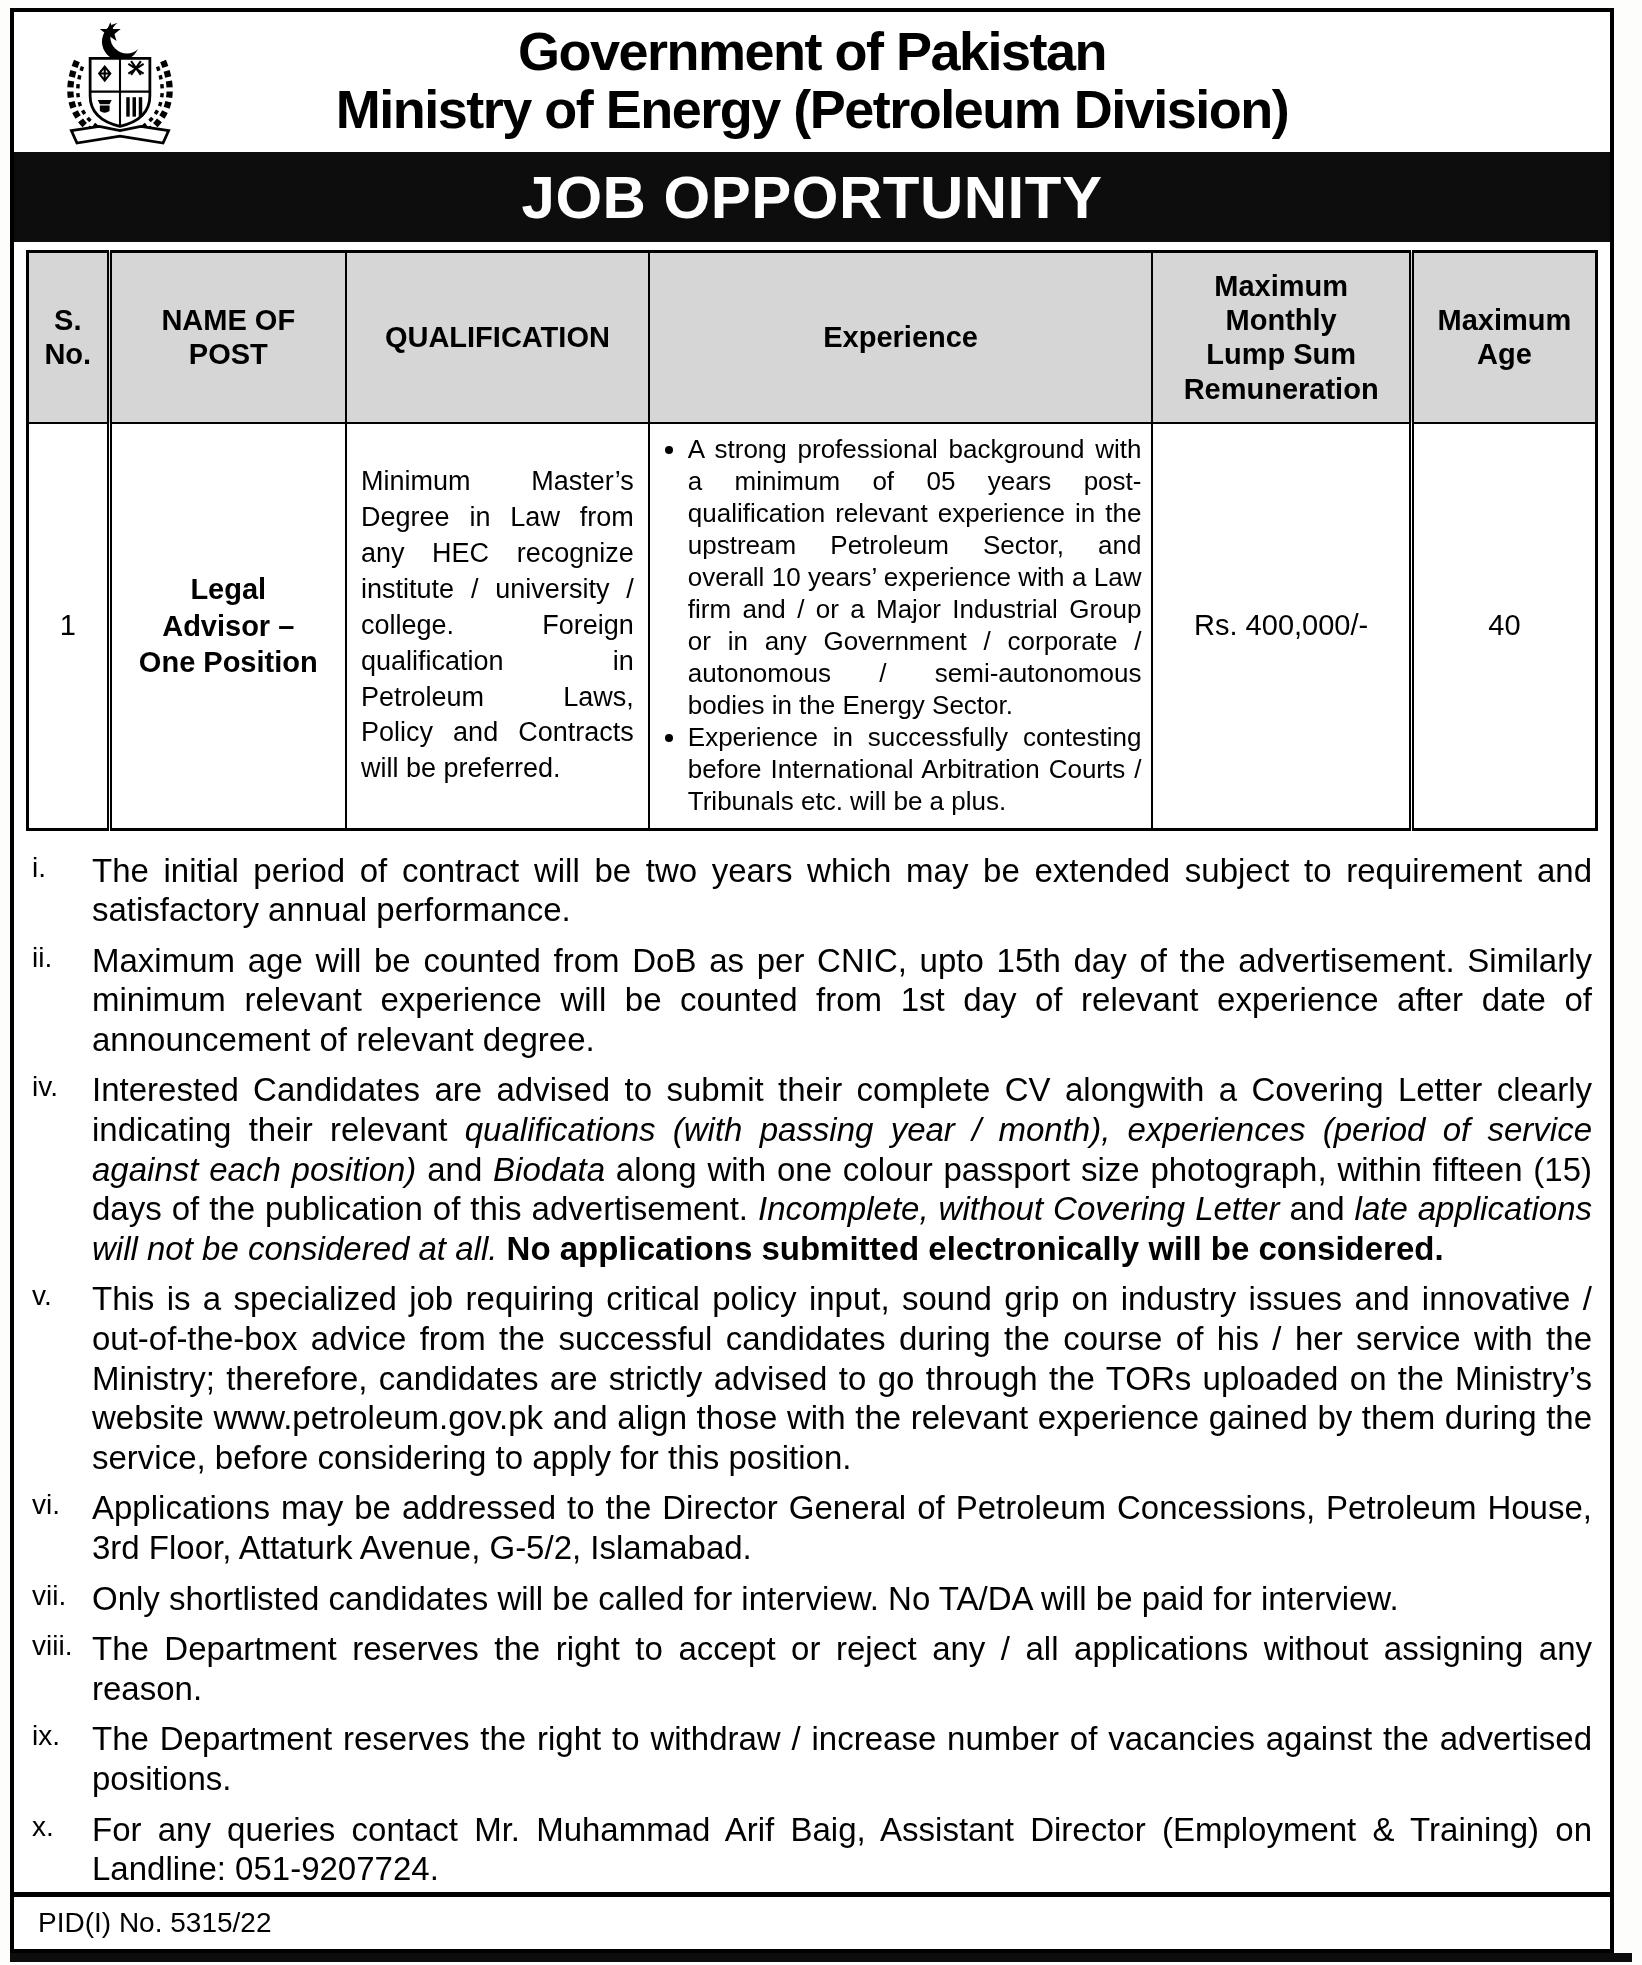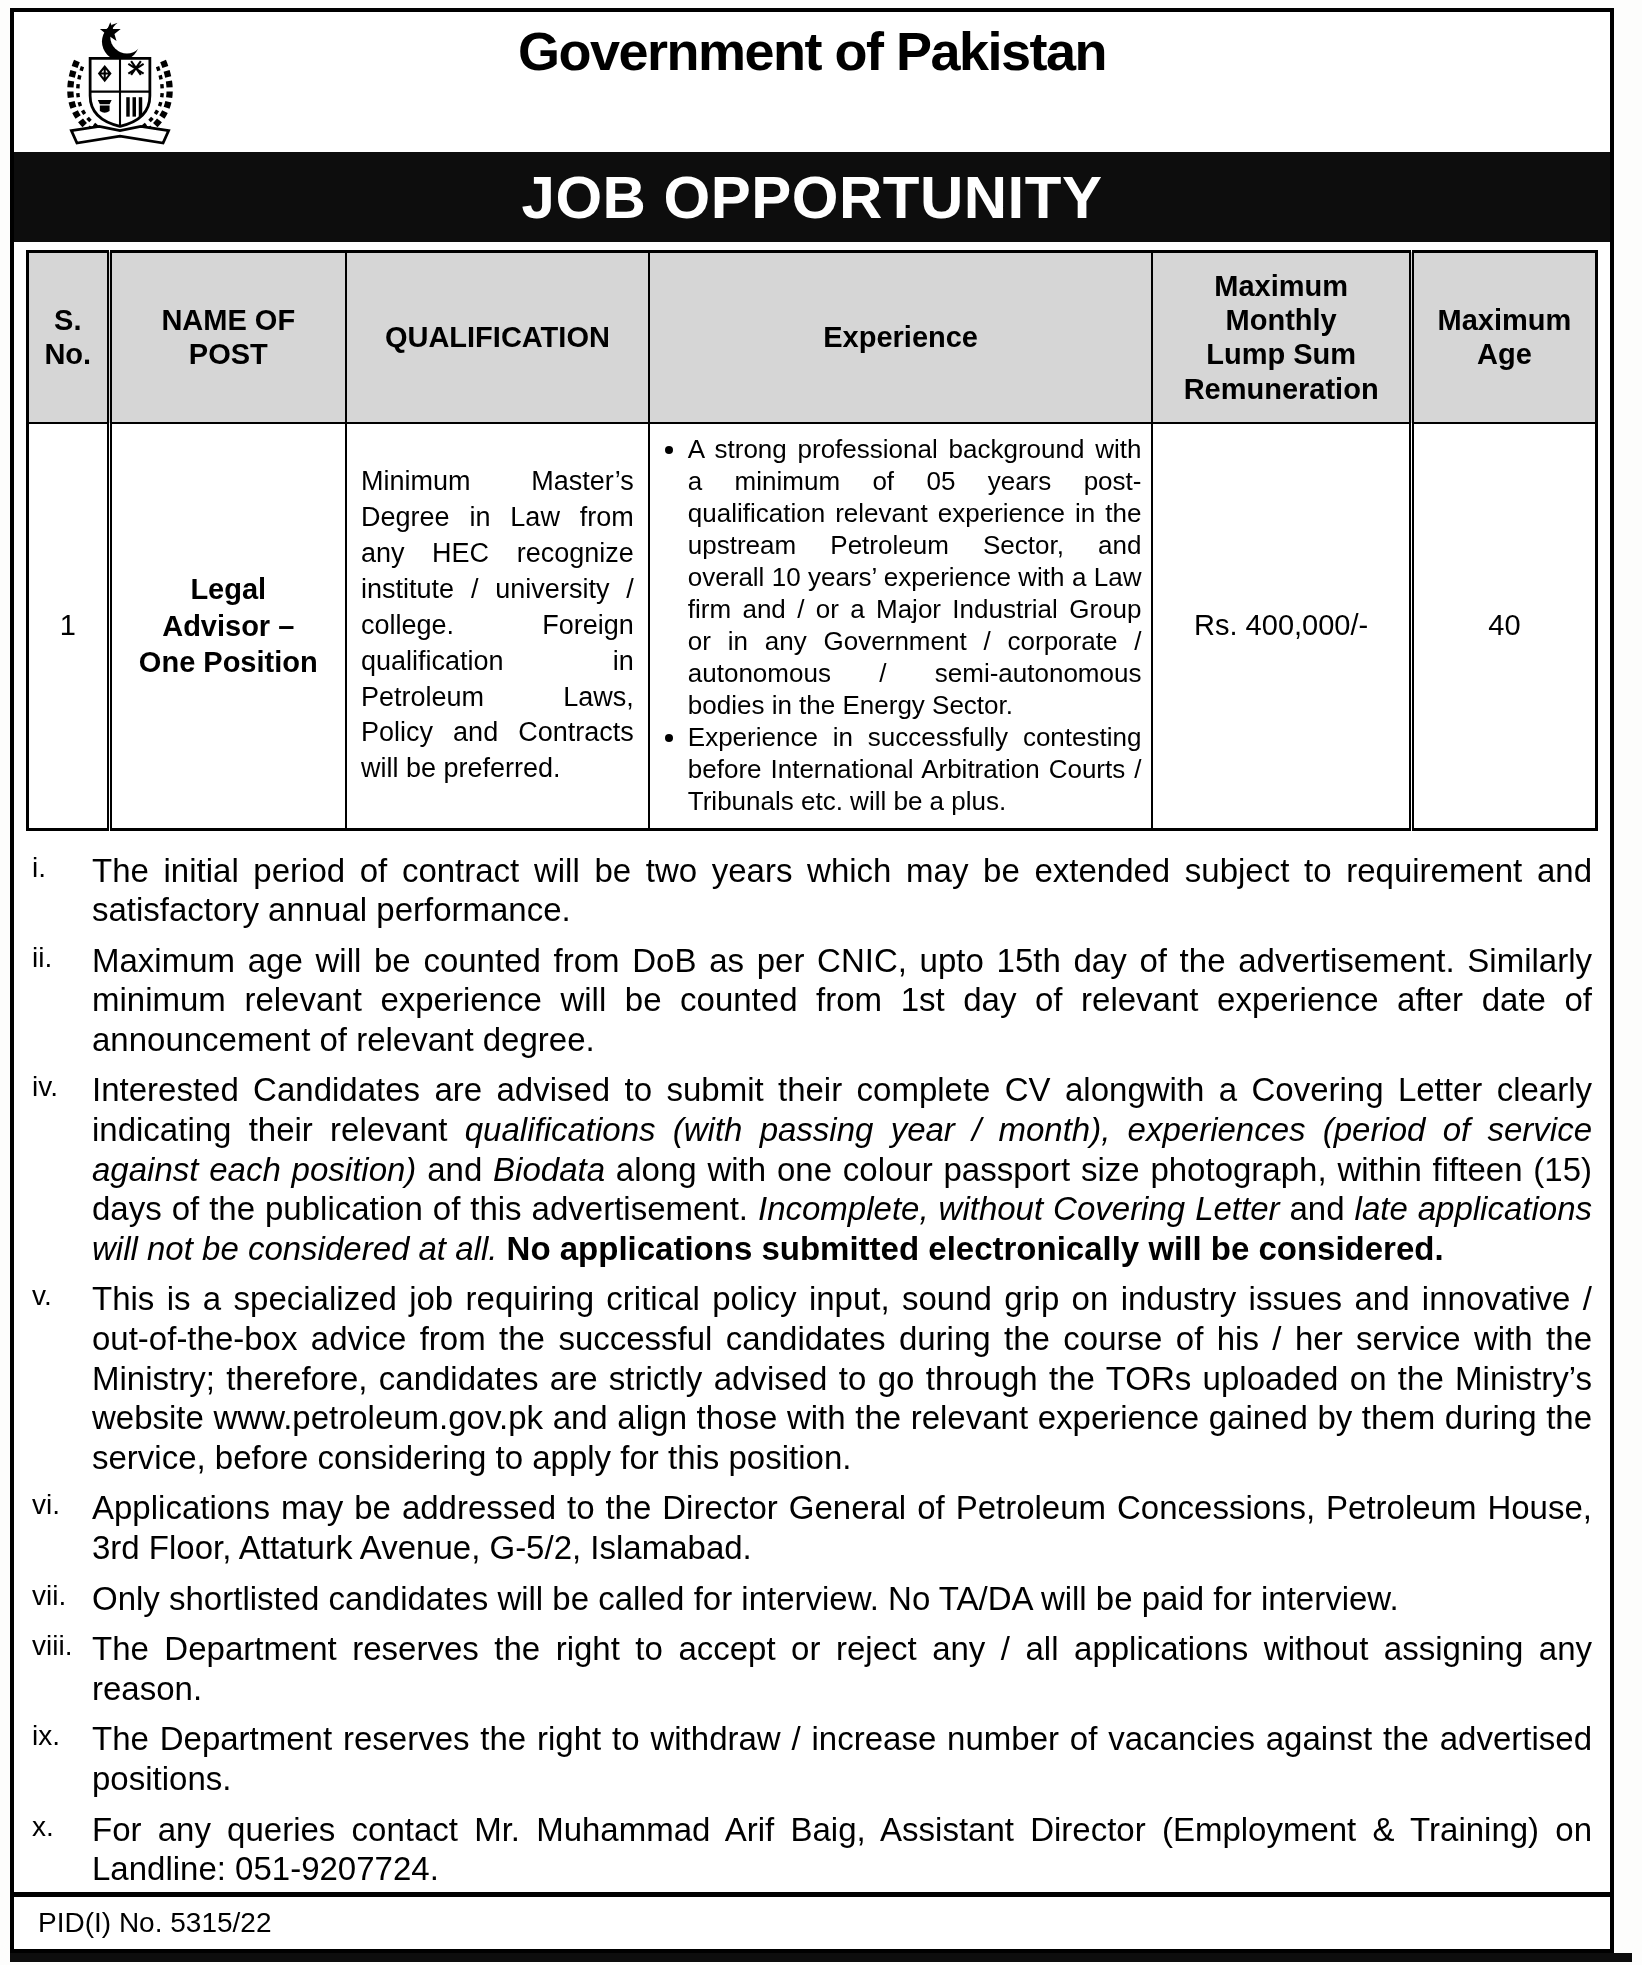--- a/index.html
+++ b/index.html
@@ -102,20 +102,21 @@
         <path d="M112,66 l22,14 M134,66 l-22,14 M116,62 l14,20 M130,62 l-14,20" stroke="#000" stroke-width="3" fill="none"></path>
         <path d="M68,118 h20 l-3,6 h-14 Z M71,126 h14 v8 q-7,5 -14,0 Z" fill="#000"></path>
         <rect x="109" y="114" width="5" height="28" fill="#000"></rect>
         <rect x="118" y="114" width="5" height="28" fill="#000"></rect>
         <rect x="127" y="114" width="5" height="28" fill="#000"></rect>
 
         <path d="M30,162 L70,156 L100,162 L130,156 L170,162 L162,180 L100,170 L38,180 Z" fill="#fff" stroke="#000" stroke-width="4"></path>
       </svg>
       <div class="titles">
         <div class="title-line">Government of Pakistan</div>
+        <div class="title-line">Ministry of Energy (Petroleum Division)</div>
       </div>
     </div>
 
     <div class="banner">
       <span class="banner-text">JOB OPPORTUNITY</span>
     </div>
 
 
     <div class="tbl-wrap">
       <table class="positions">

